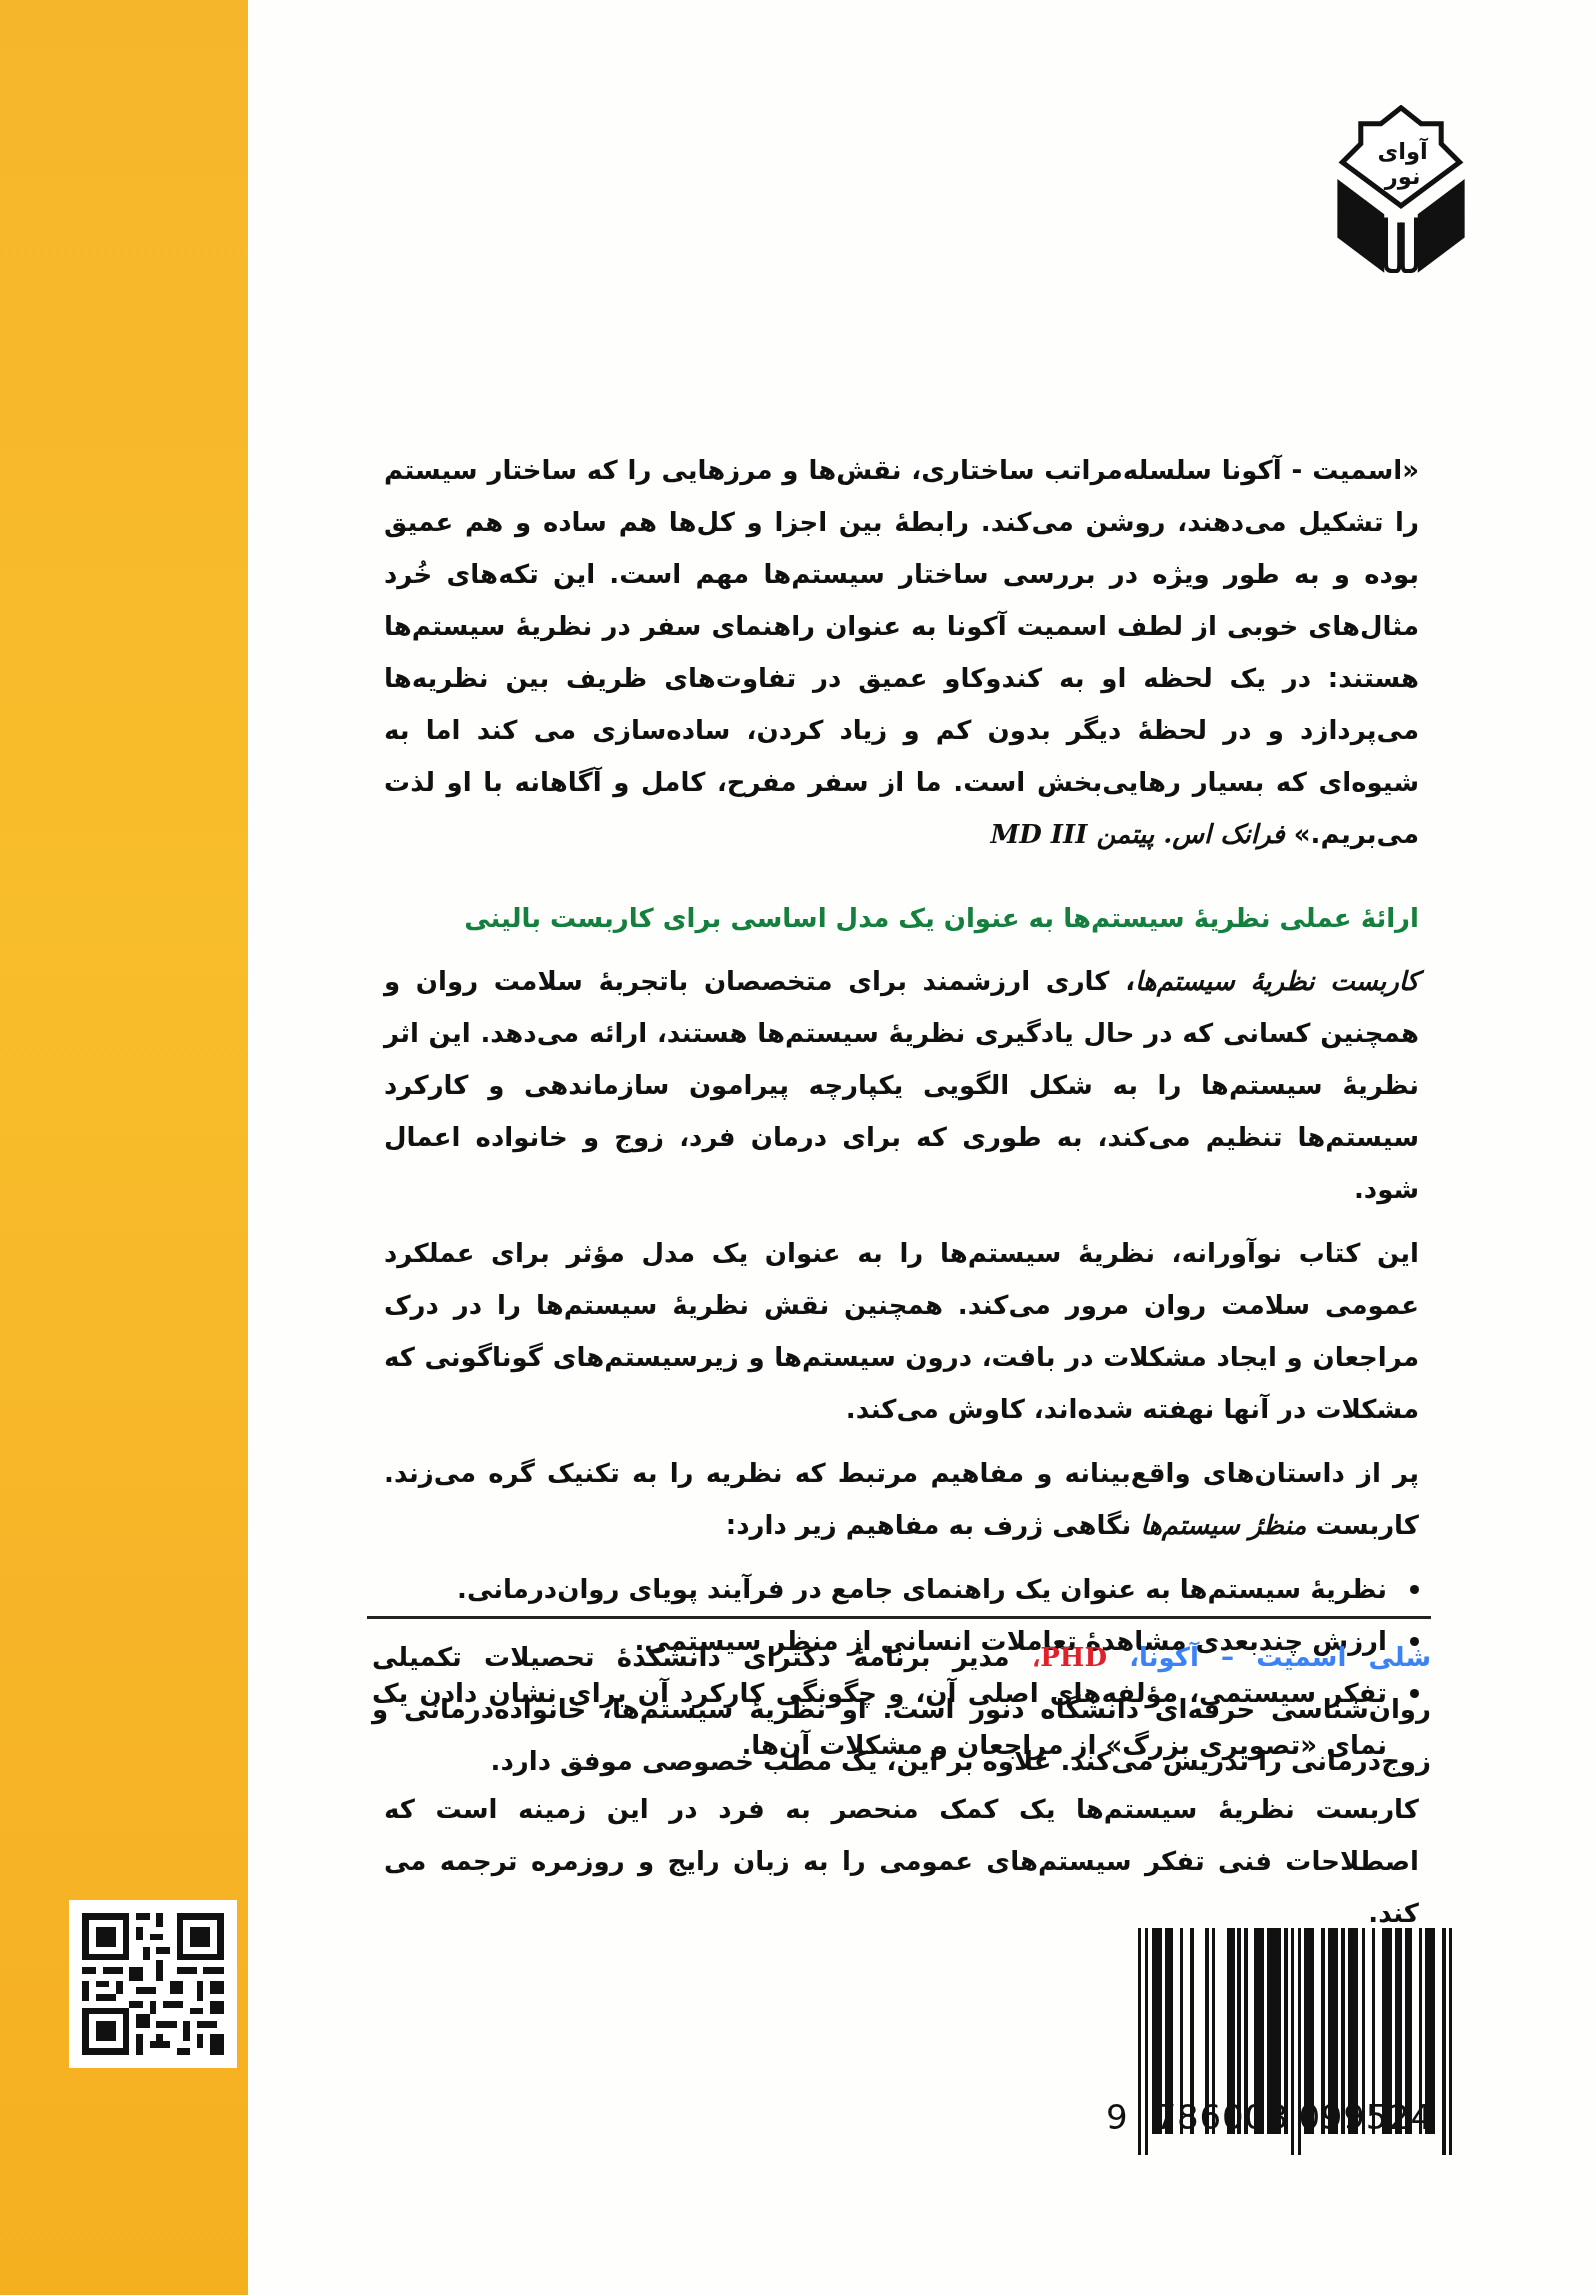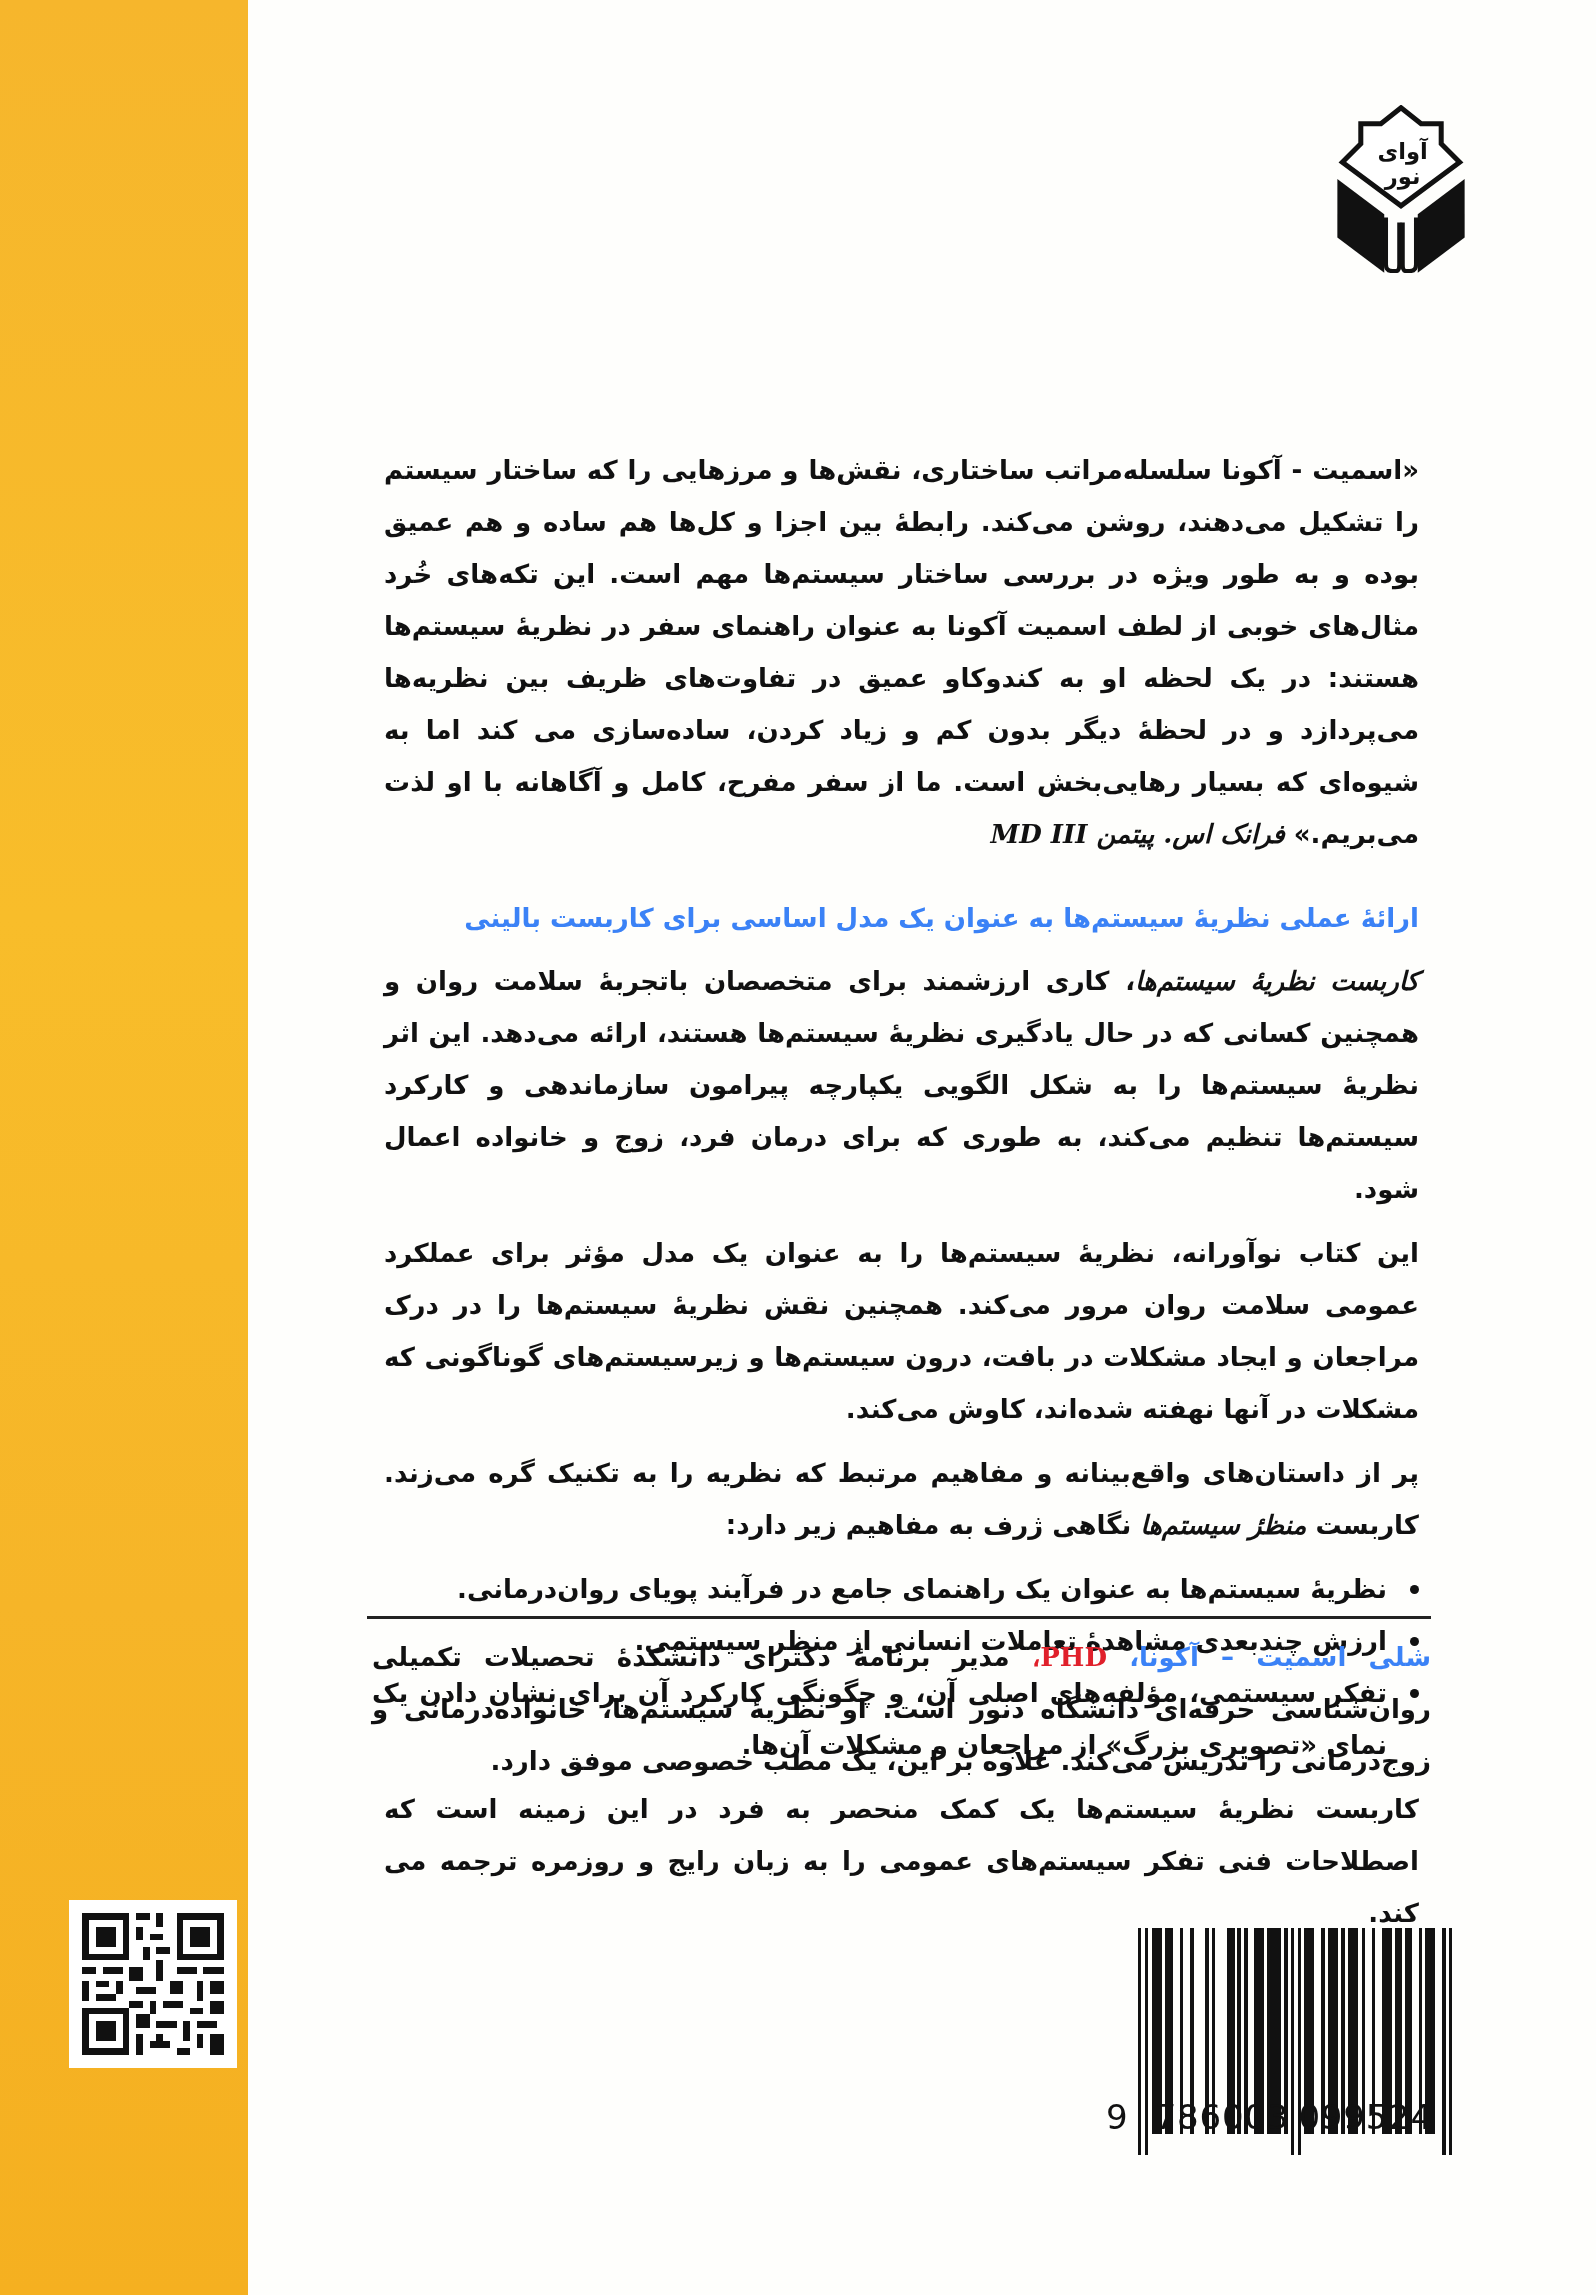--- a/index.html
+++ b/index.html
@@ -14,21 +14,21 @@
   }
   .logo { position:absolute; left:1334px; top:105px; width:134px; height:168px; }
   .text-block {
     position:absolute; left:372px; width:1059px; top:432px;
     direction:rtl; text-align:justify; text-align-last:right;
     font-weight:bold; font-size:26px; line-height:52px; color:#111;
   }
   .text-block p { margin:12px; }
   .quote { margin-bottom:34px !important; }
   .quote-sig { font-style:italic; font-family:"DejaVu Serif", serif; }
-  .heading { color:#3b82f6; font-size:26px; line-height:49px; margin-top:0 !important; }
+  .heading { color:#15803d; font-size:26px; line-height:49px; margin-top:0 !important; }
   .it { font-style:italic; }
   ul.concepts { list-style:none; margin:0; padding:0 44px 0 0; }
   ul.concepts li { position:relative; }
   ul.concepts li::before {
     content:""; position:absolute; right:-32px; top:22px;
     width:9.2px; height:9.2px; border-radius:50%; background:#111;
   }
   .divider {
     position:absolute; left:367px; top:1616px; width:1064px; height:3.4px; background:#222;
   }

